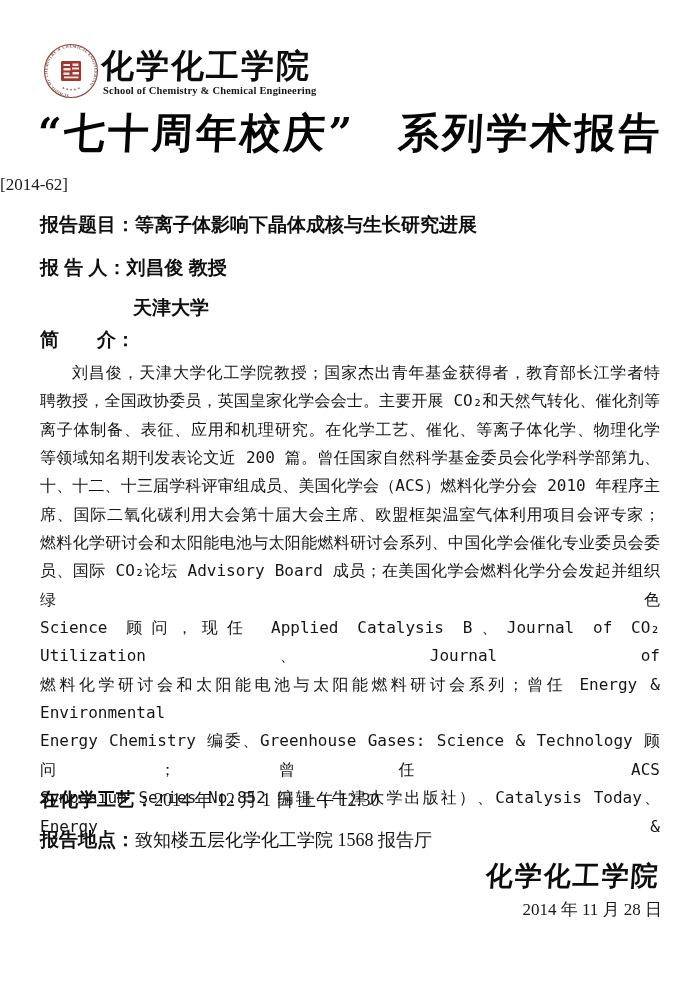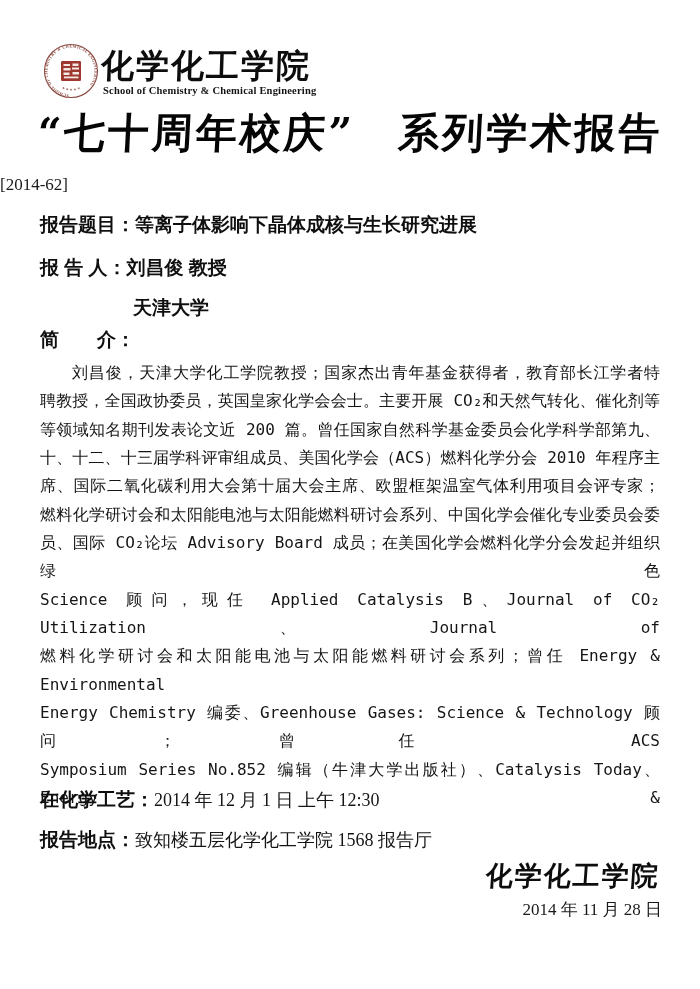--- a/index.html
+++ b/index.html
@@ -111,20 +111,21 @@
     <span class="lbl">报 告 人：</span><span class="val-bold">刘昌俊 教授</span>
   </div>
   <div class="meta-row row-affil val-bold">天津大学</div>
   <div class="meta-row row-intro">
     <span class="lbl">简　　介：</span>
   </div>
 
   <div class="bio">
     <div class="bio-line first">刘昌俊，天津大学化工学院教授；国家杰出青年基金获得者，教育部长江学者特</div>
     <div class="bio-line">聘教授，全国政协委员，英国皇家化学会会士。主要开展 CO₂和天然气转化、催化剂等</div>
+    <div class="bio-line">离子体制备、表征、应用和机理研究。在化学工艺、催化、等离子体化学、物理化学</div>
     <div class="bio-line">等领域知名期刊发表论文近 200 篇。曾任国家自然科学基金委员会化学科学部第九、</div>
     <div class="bio-line">十、十二、十三届学科评审组成员、美国化学会（ACS）燃料化学分会 2010 年程序主</div>
     <div class="bio-line">席、国际二氧化碳利用大会第十届大会主席、欧盟框架温室气体利用项目会评专家；</div>
     <div class="bio-line">燃料化学研讨会和太阳能电池与太阳能燃料研讨会系列、中国化学会催化专业委员会委</div>
     <div class="bio-line">员、国际 CO₂论坛 Advisory Board 成员；在美国化学会燃料化学分会发起并组织绿色</div>
     <div class="bio-line">Science 顾问，现任 Applied Catalysis B、Journal of CO₂ Utilization、Journal of</div>
     <div class="bio-line">燃料化学研讨会和太阳能电池与太阳能燃料研讨会系列；曾任 Energy &amp; Environmental</div>
     <div class="bio-line">Energy Chemistry 编委、Greenhouse Gases: Science &amp; Technology 顾问；曾任 ACS</div>
     <div class="bio-line">Symposium Series No.852 编辑（牛津大学出版社）、Catalysis Today、Energy &amp;</div>
 

